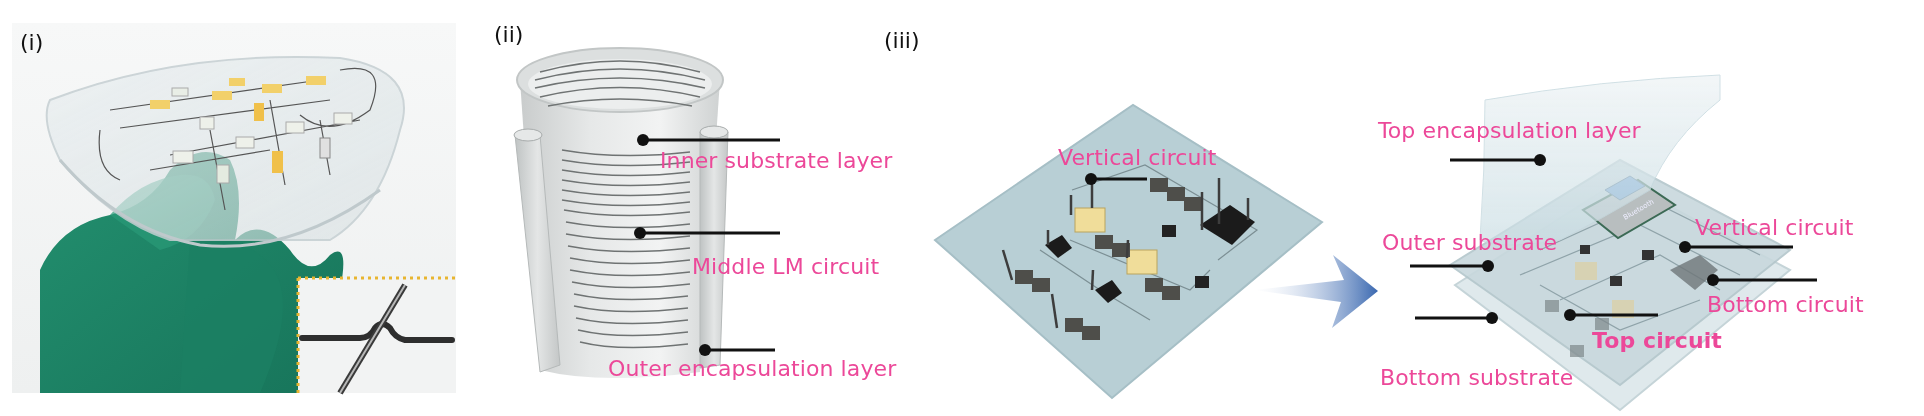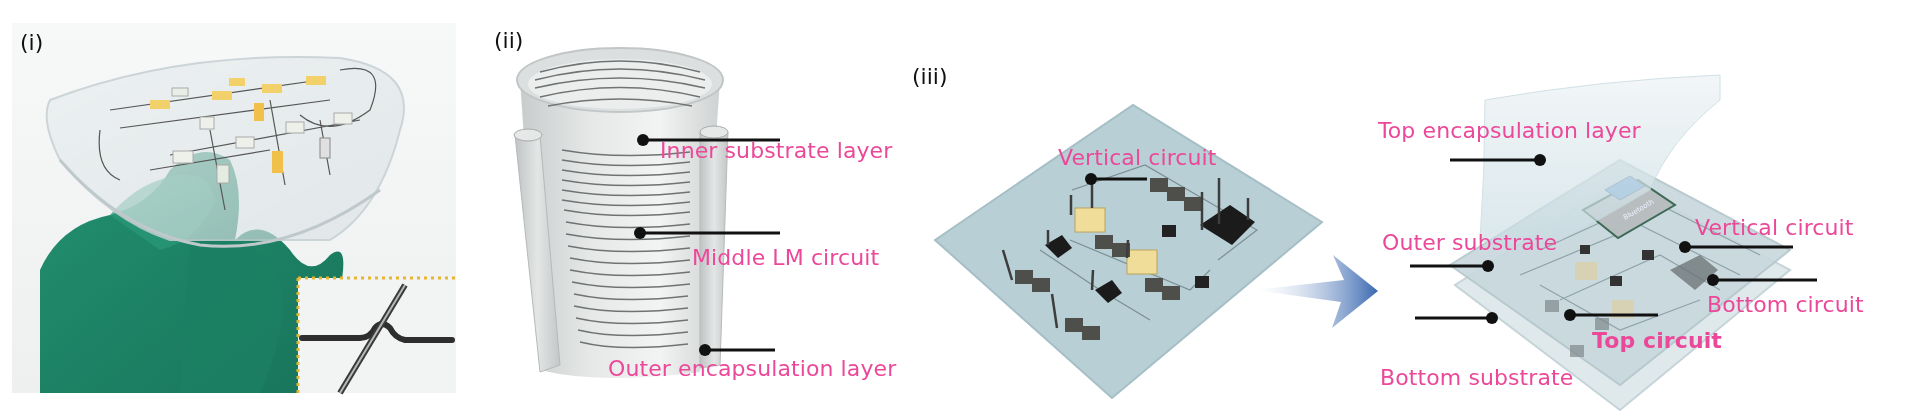--- a/index.html
+++ b/index.html
@@ -136,23 +136,23 @@
     </g>
     <g>
       <circle cx="640" cy="233" r="6" fill="#111"></circle>
       <line x1="640" y1="233" x2="780" y2="233" stroke="#111" stroke-width="3"></line>
     </g>
     <g>
       <circle cx="705" cy="350" r="6" fill="#111"></circle>
       <line x1="705" y1="350" x2="775" y2="350" stroke="#111" stroke-width="3"></line>
     </g>
   </svg>
-  <div class="panel-label" style="left:494px; top:28px;">(ii)</div>
-  <div class="callout-text" style="left:660px; top:138px;">Inner substrate layer</div>
-  <div class="callout-text" style="left:692px; top:245px;">Middle LM circuit</div>
+  <div class="panel-label" style="left:494px; top:22px;">(ii)</div>
+  <div class="callout-text" style="left:660px; top:148px;">Inner substrate layer</div>
+  <div class="callout-text" style="left:692px; top:254px;">Middle LM circuit</div>
   <div class="callout-text" style="left:608px; top:356px;">Outer encapsulation layer</div>
 </div>
 
 <div>
   <svg width="1924" height="416">
 
     <g>
       <polygon points="935,240 1133,105 1322,222 1112,398" fill="#b8cfd5" stroke="#a6bfc6" stroke-width="2"></polygon>
       <g fill="none" stroke="#7c8f94" stroke-width="1.2">
         <path d="M1072 190 L1145 165 L1257 230 L1218 260"></path>
@@ -251,21 +251,21 @@
         <circle cx="1685" cy="247" r="6" fill="#111"></circle>
         <line x1="1685" y1="247" x2="1793" y2="247" stroke="#111" stroke-width="3"></line>
       </g>
       <g>
         <circle cx="1713" cy="280" r="6" fill="#111"></circle>
         <line x1="1713" y1="280" x2="1817" y2="280" stroke="#111" stroke-width="3"></line>
       </g>
     </g>
   </svg>
 
-  <div class="panel-label" style="left:912px; top:28px;margin-top:36px;">(iii)</div>
+  <div class="panel-label" style="left:884px; top:28px;">(iii)</div>
   <div class="callout-text" style="left:1058px; top:145px;">Vertical circuit</div>
   <div class="callout-text" style="left:1378px; top:118px;">Top encapsulation layer</div>
   <div class="callout-text" style="left:1382px; top:230px;">Outer substrate</div>
   <div class="callout-text" style="left:1695px; top:215px;">Vertical circuit</div>
   <div class="callout-text" style="left:1707px; top:292px;">Bottom circuit</div>
   <div class="callout-text" style="left:1592px; top:328px;font-weight:bold;">Top circuit</div>
   <div class="callout-text" style="left:1380px; top:343px;margin-top:22px;">Bottom substrate</div>
 </div>
 
 </body></html>

